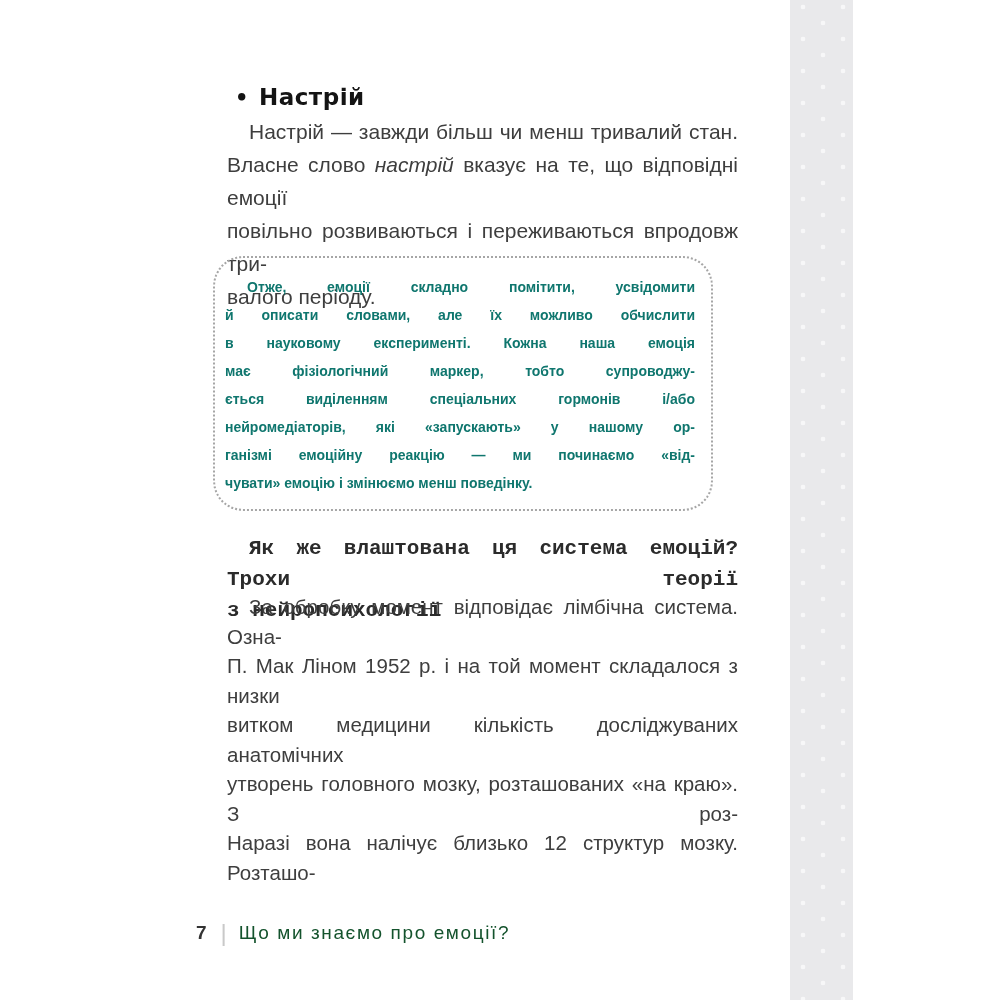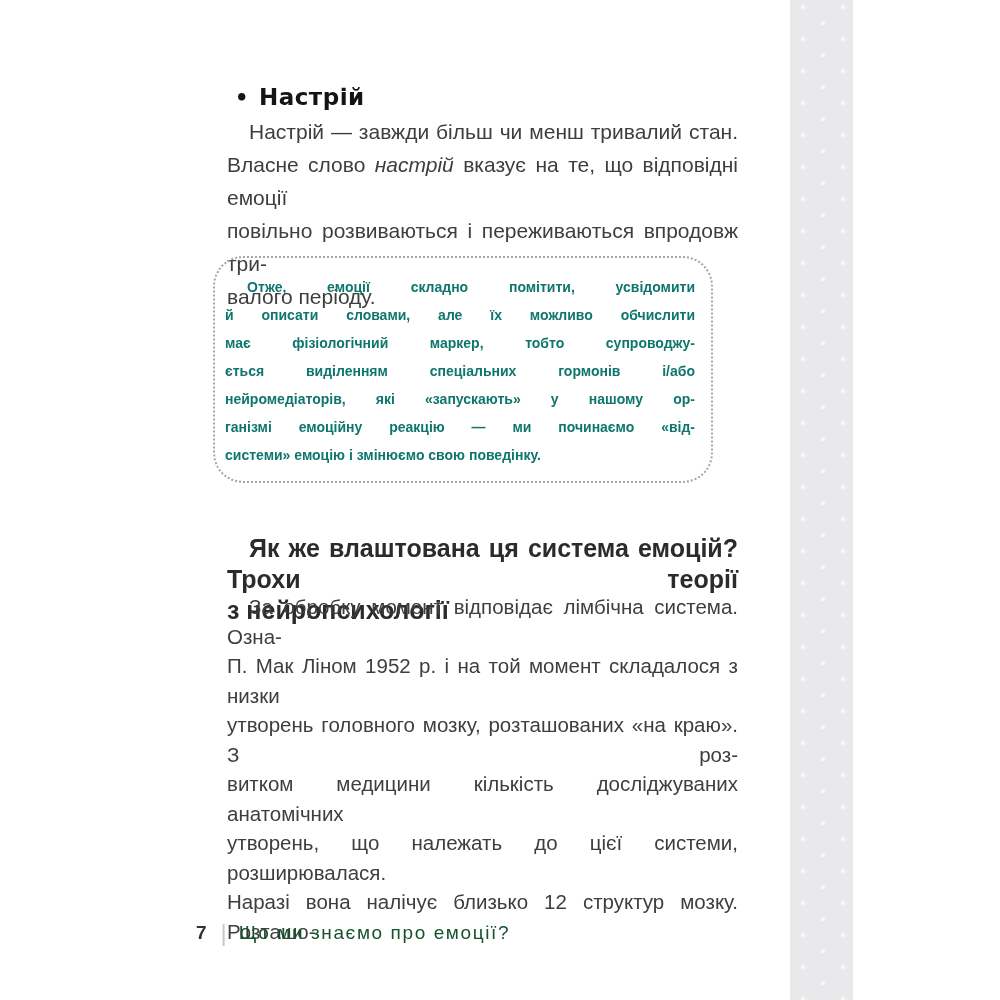--- a/index.html
+++ b/index.html
@@ -38,21 +38,21 @@
 
   .callout {
     position: absolute; top: 256px; left: -14px;
     width: 470px; padding: 15px 16px 12px 10px;
     border: 2px dotted #a6a6a6; border-radius: 30px;
     font-size: 14px; line-height: 28px; font-weight: 700; color: #0f766e;
   }
 
   .heading2 {
     position: absolute; top: 533px; left: 0; width: 511px;
-    font-size: 25px; line-height: 31px; font-weight: 700; color: #2b2b2b;
+    font-size: 21px; line-height: 31px; font-weight: 700; color: #2b2b2b; font-family: Liberation Mono, monospace;
   }
   .para2 {
     position: absolute; top: 592px; left: 0; width: 511px;
     font-size: 20.5px; line-height: 29.5px;
   }
 
   .footer {
     position: absolute; left: 196px; top: 919px;
     display: flex; align-items: center;
   }
@@ -83,38 +83,38 @@
     <div class="para para1">
       <div class="line first">Настрій — завжди більш чи менш тривалий стан.</div>
       <div class="line"><span>Власне слово </span><em>настрій</em><span> вказує на те, що відповідні емоції</span></div>
       <div class="line">повільно розвиваються і переживаються впродовж три-</div>
       <div class="line last">валого періоду.</div>
     </div>
 
     <div class="callout">
         <div class="line first">Отже, емоції складно помітити, усвідомити</div>
         <div class="line">й описати словами, але їх можливо обчислити</div>
+        <div class="line">в науковому експерименті. Кожна наша емоція</div>
         <div class="line">має фізіологічний маркер, тобто супроводжу-</div>
         <div class="line">ється виділенням спеціальних гормонів і/або</div>
         <div class="line">нейромедіаторів, які «запускають» у нашому ор-</div>
         <div class="line">ганізмі емоційну реакцію — ми починаємо «від-</div>
-        <div class="line last">системи» емоцію і змінюємо свою поведінку.</div>
+        <div class="line last">чувати» емоцію і змінюємо менш поведінку.</div>
       </div>
 
     <div class="heading2">
         <div class="line first">Як же влаштована ця система емоцій? Трохи теорії</div>
         <div class="line last">з нейропсихології</div>
       </div>
 
     <div class="para para2">
         <div class="line first">За обробку момент відповідає лімбічна система. Озна-</div>
         <div class="line">П. Мак Ліном 1952 р. і на той момент складалося з низки</div>
+        <div class="line">витком медицини кількість досліджуваних анатомічних</div>
         <div class="line">утворень головного мозку, розташованих «на краю». З роз-</div>
-        <div class="line">витком медицини кількість досліджуваних анатомічних</div>
-        <div class="line">утворень, що належать до цієї системи, розширювалася.</div>
         <div class="line">Наразі вона налічує близько 12 структур мозку. Розташо-</div>
       </div>
 
   </div>
 
   <div class="footer">
     <span class="pagenum">7</span>
     <span class="sep">|</span>
     <span class="chapter">Що ми знаємо про емоції?</span>
   </div>

